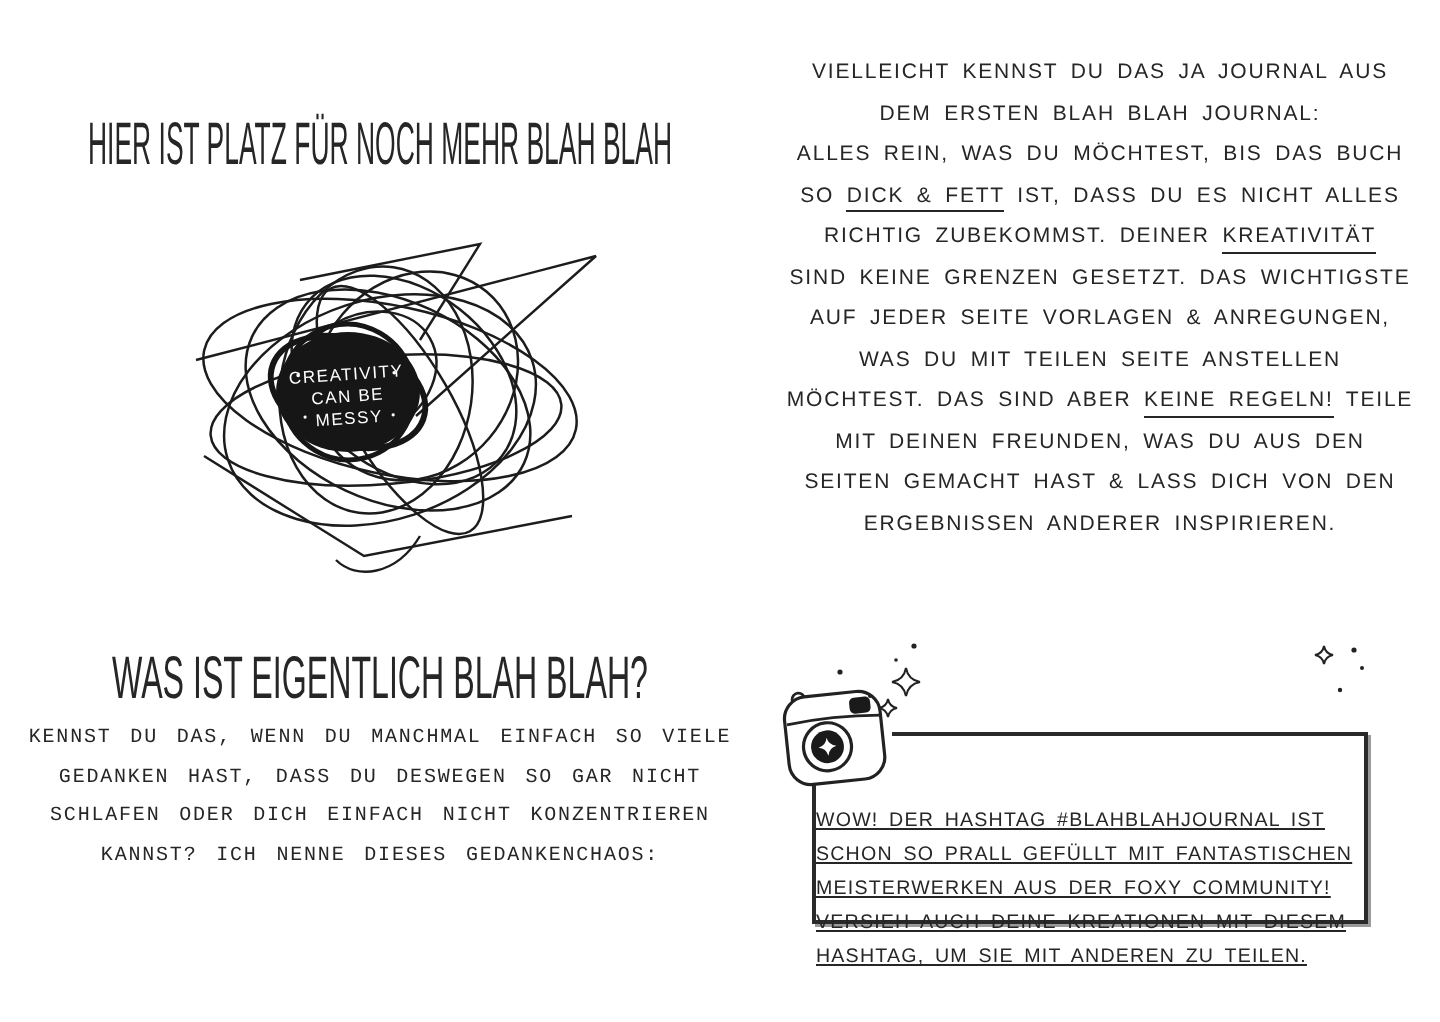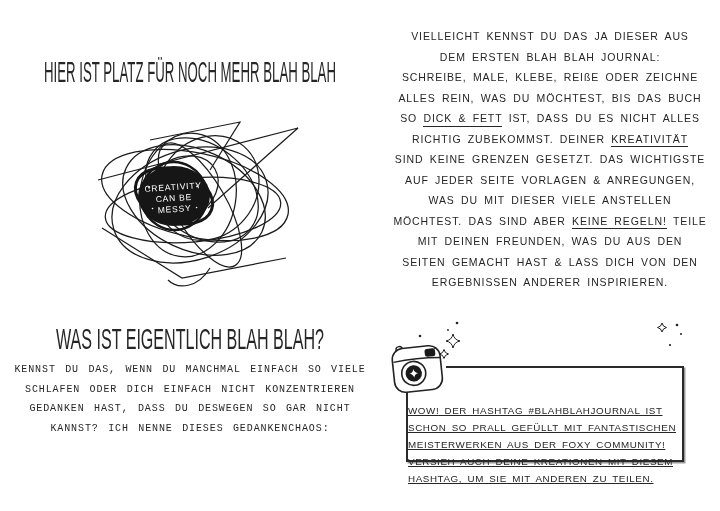--- a/index.html
+++ b/index.html
@@ -79,38 +79,37 @@
         <circle cx="62" cy="97" r="0.8" fill="#ffffff"></circle>
       </g>
     </svg>
 
     <svg class="heading-svg" style="top:318px;">
       <text x="180" y="31" text-anchor="middle" font-size="30" textLength="268" lengthAdjust="spacingAndGlyphs">WAS IST EIGENTLICH BLAH BLAH?</text>
     </svg>
 
     <div class="para left-para">
       <div class="line"><span>KENNST DU DAS, WENN DU MANCHMAL EINFACH SO VIELE</span></div>
+      <div class="line"><span>GEDANKEN HAST, DASS DU DESWEGEN SO GAR NICHT</span></div>
       <div class="line"><span>SCHLAFEN ODER DICH EINFACH NICHT KONZENTRIEREN</span></div>
-      <div class="line"><span>GEDANKEN HAST, DASS DU DESWEGEN SO GAR NICHT</span></div>
       <div class="line"><span>KANNST? ICH NENNE DIESES GEDANKENCHAOS:</span></div>
     </div>
   </section>
 
   <section class="page right">
 
     <div class="para right-para">
-      <div class="line"><span>VIELLEICHT KENNST DU DAS JA DIESER AUS</span></div>
+      <div class="line"><span>VIELLEICHT KENNST DU DAS JA JOURNAL AUS</span></div>
       <div class="line"><span>DEM ERSTEN BLAH BLAH JOURNAL:</span></div>
-      <div class="line"><span>SCHREIBE, MALE, KLEBE, REIßE ODER ZEICHNE</span></div>
       <div class="line"><span>ALLES REIN, WAS DU MÖCHTEST, BIS DAS BUCH</span></div>
       <div class="line"><span>SO </span><span class="u">DICK &amp; FETT</span><span> IST, DASS DU ES NICHT ALLES</span></div>
       <div class="line"><span>RICHTIG ZUBEKOMMST. DEINER </span><span class="u">KREATIVITÄT</span><span></span></div>
       <div class="line"><span>SIND KEINE GRENZEN GESETZT. DAS WICHTIGSTE</span></div>
       <div class="line"><span>AUF JEDER SEITE VORLAGEN &amp; ANREGUNGEN,</span></div>
-      <div class="line"><span>WAS DU MIT DIESER VIELE ANSTELLEN</span></div>
+      <div class="line"><span>WAS DU MIT TEILEN SEITE ANSTELLEN</span></div>
       <div class="line"><span>MÖCHTEST. DAS SIND ABER </span><span class="u">KEINE REGELN!</span><span> TEILE</span></div>
       <div class="line"><span>MIT DEINEN FREUNDEN, WAS DU AUS DEN</span></div>
       <div class="line"><span>SEITEN GEMACHT HAST &amp; LASS DICH VON DEN</span></div>
       <div class="line"><span>ERGEBNISSEN ANDERER INSPIRIEREN.</span></div>
     </div>
 
     <div class="hashtag-box">
       <div class="box-text">
         <div class="line"><span>WOW! DER HASHTAG #BLAHBLAHJOURNAL IST</span></div>
         <div class="line"><span>SCHON SO PRALL GEFÜLLT MIT FANTASTISCHEN</span></div>

